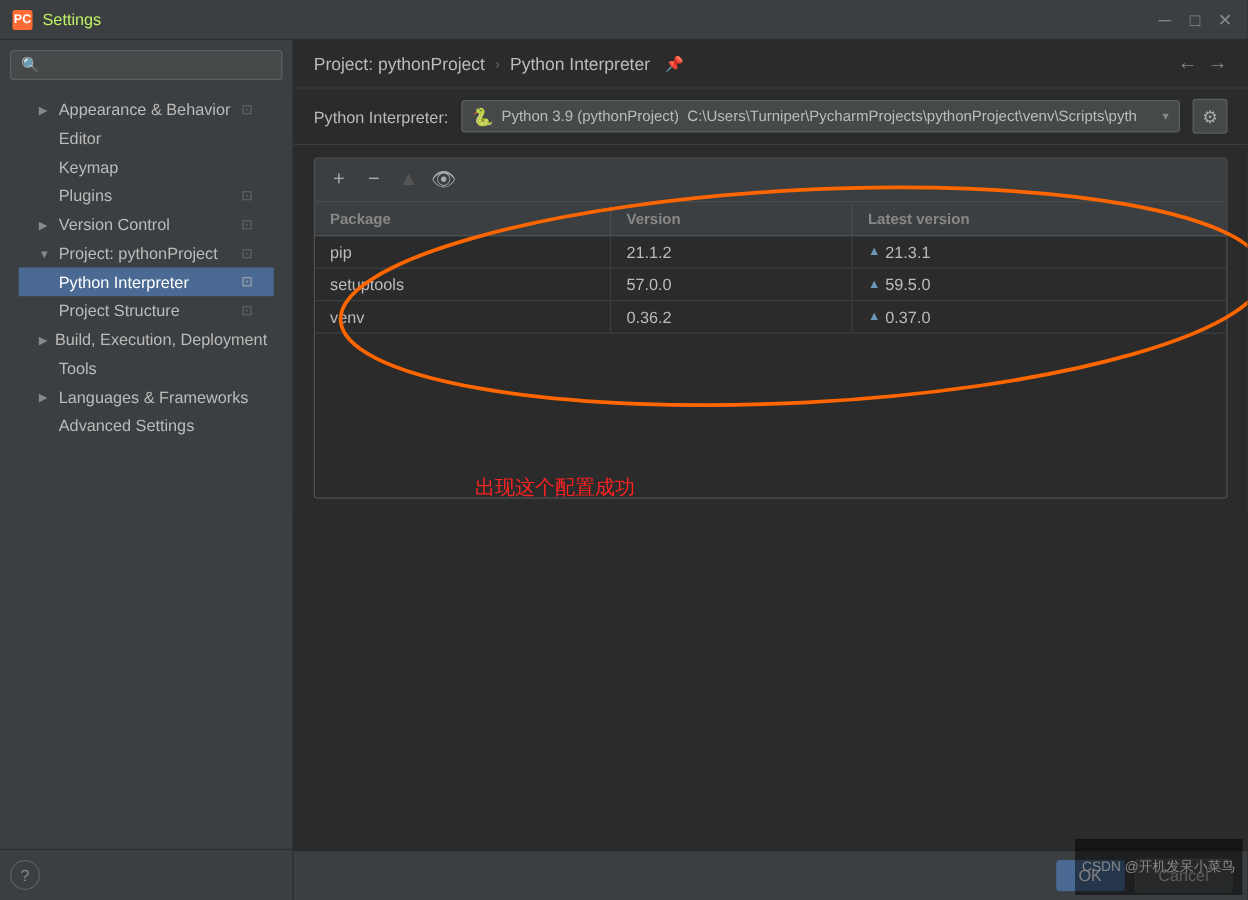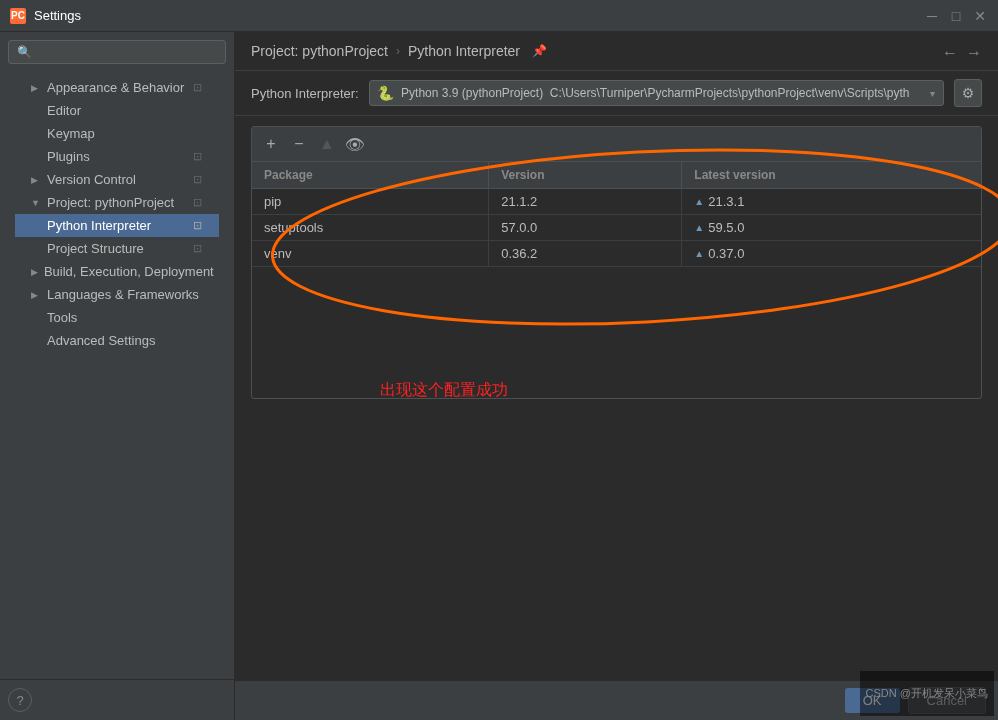--- a/index.html
+++ b/index.html
@@ -30,21 +30,21 @@
       border-radius: 2px;
       display: flex;
       align-items: center;
       justify-content: center;
       font-size: 10px;
       font-weight: bold;
       color: white;
       flex-shrink: 0;
     }
     .title-bar-text {
-      color: #ffffff;
+      color: #bef264;
       font-size: 13px;
     }
     .title-bar-controls {
       margin-left: auto;
       display: flex;
       gap: 8px;
     }
     .title-bar-btn {
       width: 16px;
       height: 16px;
@@ -452,28 +452,28 @@
       <div class="sidebar-item child">
         <span>Project Structure</span>
         <span class="repo-icon" style="margin-left:auto;font-size:11px;color:#666;">⊡</span>
       </div>
 
       <div class="sidebar-item parent">
         <span class="chevron closed"></span>
         <span>Build, Execution, Deployment</span>
       </div>
 
+      <div class="sidebar-item">
+        <span style="width:10px;display:inline-block;"></span>
+        <span>Tools</span>
+      </div>
+
       <div class="sidebar-item parent">
         <span class="chevron closed"></span>
         <span>Languages &amp; Frameworks</span>
-      </div>
-
-      <div class="sidebar-item">
-        <span style="width:10px;display:inline-block;"></span>
-        <span>Tools</span>
       </div>
 
       <div class="sidebar-item">
         <span style="width:10px;display:inline-block;"></span>
         <span>Advanced Settings</span>
       </div>
 
     </div>
     <div class="sidebar-bottom">
       <div class="help-btn">?</div>

